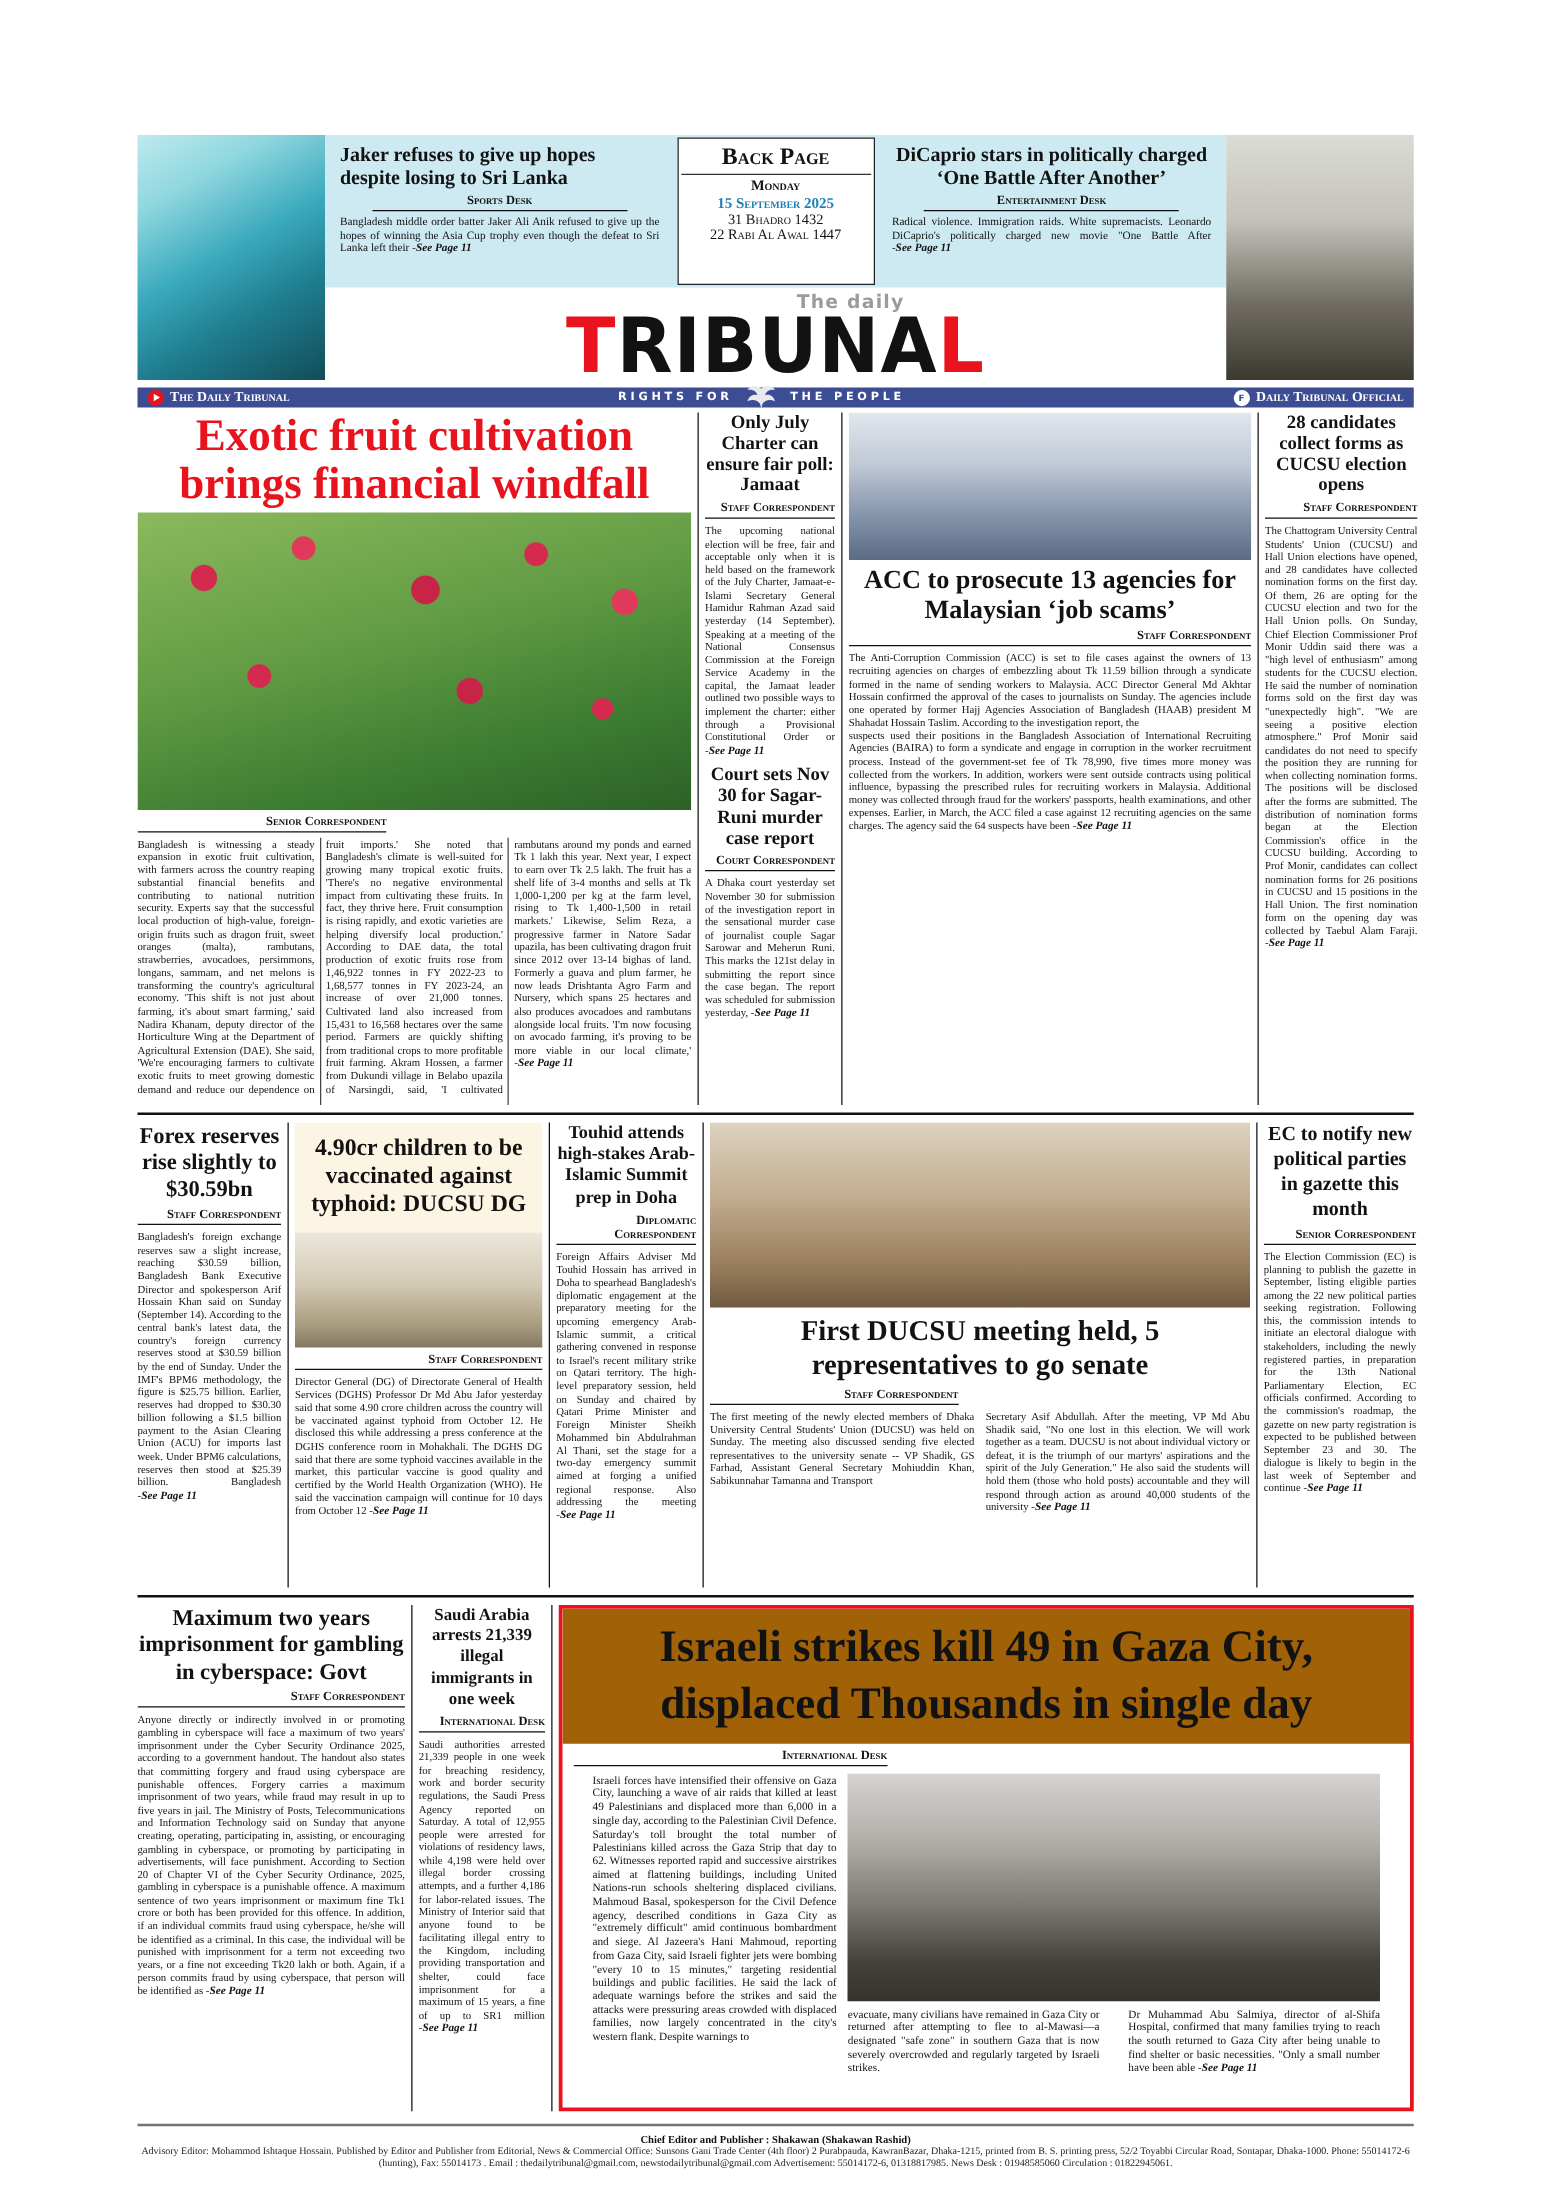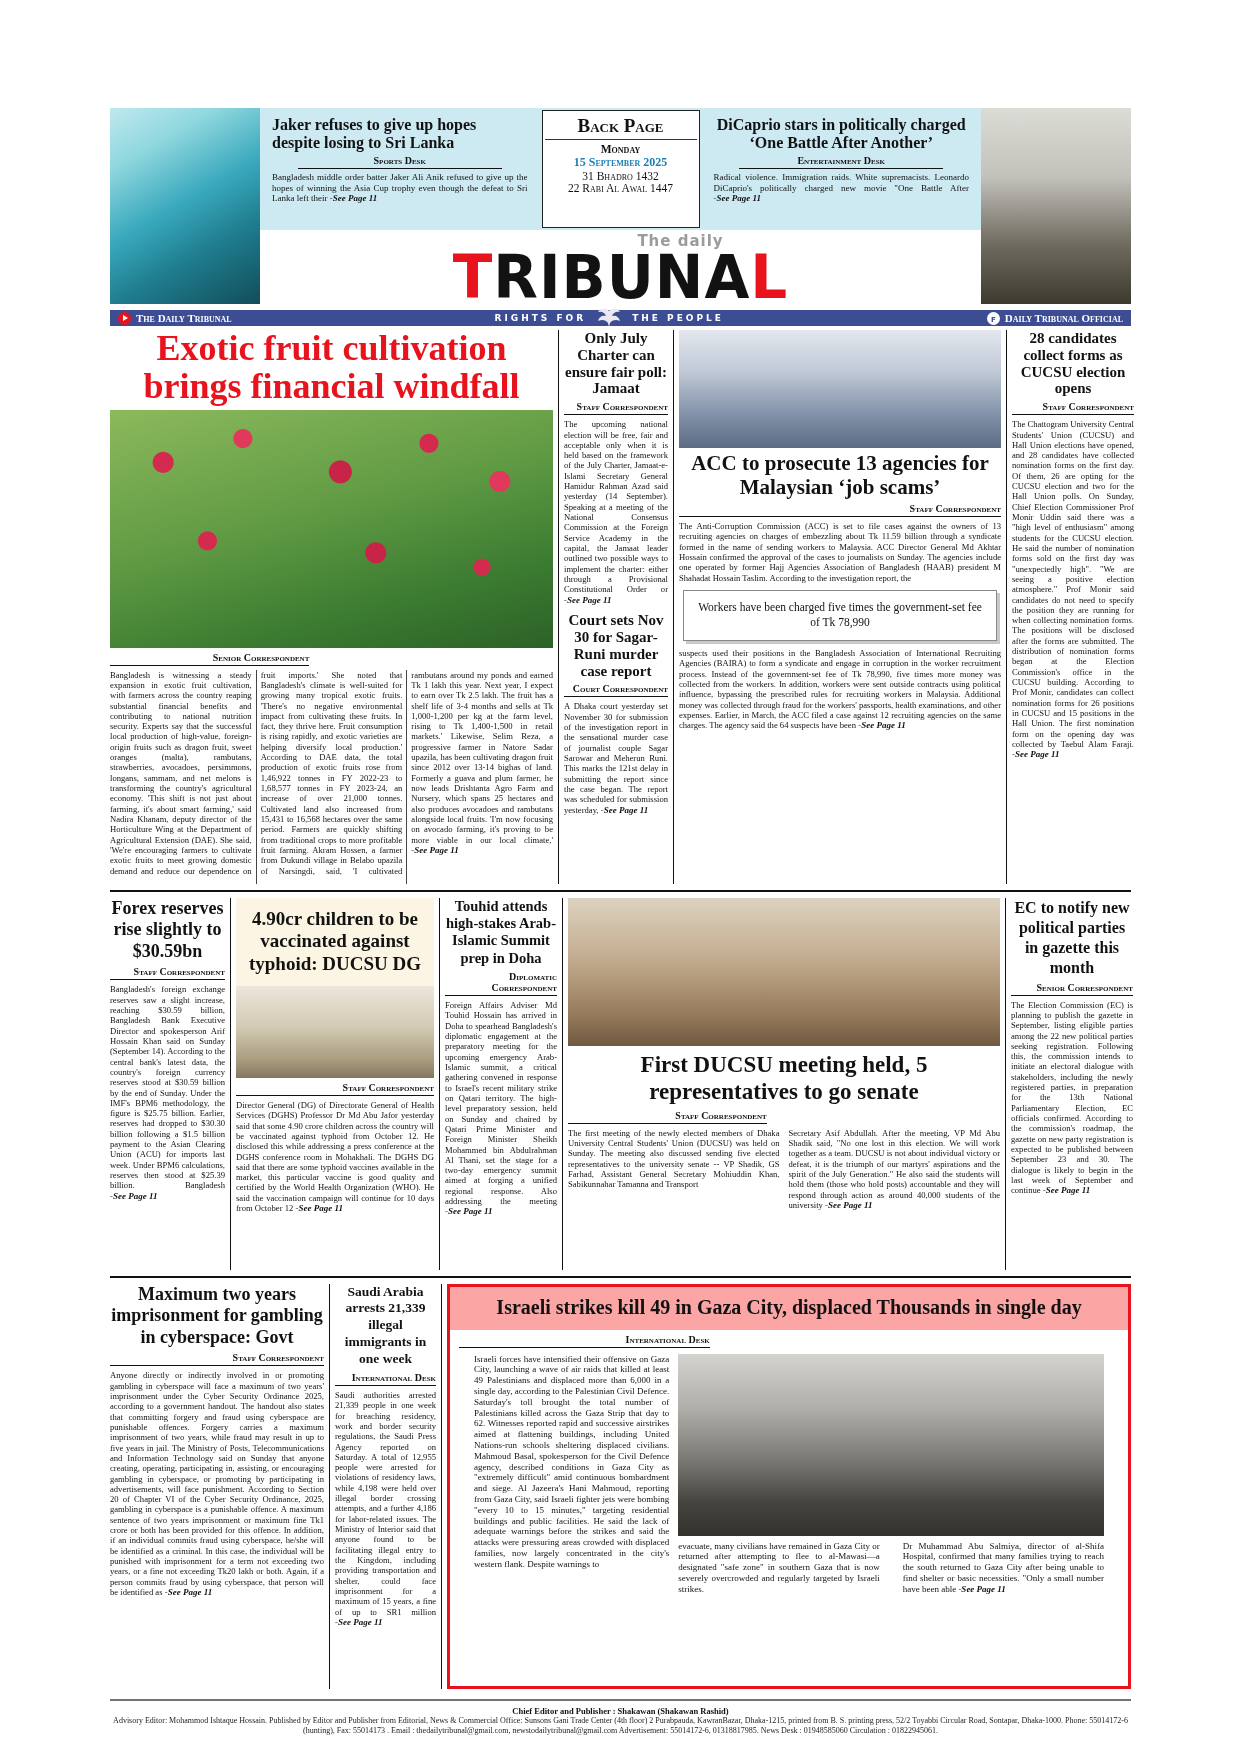--- a/index.html
+++ b/index.html
@@ -84,21 +84,21 @@
   .ec-col{flex:0 0 122px;overflow:hidden;}
   .ec-headline{font-size:16px;text-align:center;line-height:1.25;}
 
   
   .band3{display:flex;min-height:405px;padding-top:6px;}
   .gambling-col{flex:0 0 214px;overflow:hidden;}
   .gambling-headline{font-size:18px;text-align:center;line-height:1.2;}
   .saudi-col{flex:0 0 101px;overflow:hidden;}
   .saudi-headline{font-size:13.5px;text-align:center;line-height:1.25;}
   .gaza-box{flex:1;border:3px solid #e8131c;overflow:hidden;background:#fff;}
-  .gaza-headline{font-size:20px;text-align:center;line-height:1.25;background:#fca5a5;padding:8px 6px 10px;}
+  .gaza-headline{font-size:36px;text-align:center;line-height:1.25;background:#a16207;padding:8px 6px 10px;}
   .gaza-content{display:flex;gap:9px;padding:2px 24px 8px;}
   .gaza-left{flex:0 0 31%;}
   .gaza-right{flex:1;display:flex;flex-direction:column;}
   .gaza-photo{height:182px;background:linear-gradient(180deg,#d4d3cf 0%,#b0aea9 30%,#7b7973 58%,#45433e 82%,#34322d 100%);margin-bottom:5px;}
   .gaza-bottom{display:flex;gap:23px;}
   .gaza-bottom > div{flex:1;}
   .gaza-box .body-text{font-size:9px;}
 
   
   .footer{border-top:2px solid #737373;margin-top:10px;padding-top:5px;text-align:center;}
@@ -175,21 +175,20 @@
       <h2 class="small-head" style="margin-top:7px">Court sets Nov 30 for Sagar-Runi murder case report</h2>
       <span class="byline">Court Correspondent</span>
       <div class="body-text"><span>A Dhaka court yesterday set November 30 for submission of the investigation report in the sensational murder case of journalist couple Sagar Sarowar and Meherun Runi. This marks the 121st delay in submitting the report since the case began. The report was scheduled for submission yesterday,</span> <span class="see">-See Page 11</span></div>
     </div>
     <div class="vdiv"></div>
     <div class="acc-col">
       <div class="photo migrants-photo"></div>
       <h2 class="acc-headline">ACC to prosecute 13 agencies for Malaysian ‘job scams’</h2>
       <span class="byline">Staff Correspondent</span>
       <div class="body-text">The Anti-Corruption Commission (ACC) is set to file cases against the owners of 13 recruiting agencies on charges of embezzling about Tk 11.59 billion through a syndicate formed in the name of sending workers to Malaysia. ACC Director General Md Akhtar Hossain confirmed the approval of the cases to journalists on Sunday. The agencies include one operated by former Hajj Agencies Association of Bangladesh (HAAB) president M Shahadat Hossain Taslim. According to the investigation report, the</div>
-      <div class="pullquote">Workers have been charged five times the government-set fee of Tk 78,990</div>
       <div class="body-text"><span>suspects used their positions in the Bangladesh Association of International Recruiting Agencies (BAIRA) to form a syndicate and engage in corruption in the worker recruitment process. Instead of the government-set fee of Tk 78,990, five times more money was collected from the workers. In addition, workers were sent outside contracts using political influence, bypassing the prescribed rules for recruiting workers in Malaysia. Additional money was collected through fraud for the workers' passports, health examinations, and other expenses. Earlier, in March, the ACC filed a case against 12 recruiting agencies on the same charges. The agency said the 64 suspects have been</span> <span class="see">-See Page 11</span></div>
     </div>
     <div class="vdiv"></div>
     <div class="cucsu-col">
       <h2 class="small-head">28 candidates collect forms as CUCSU election opens</h2>
       <span class="byline">Staff Correspondent</span>
       <div class="body-text"><span>The Chattogram University Central Students' Union (CUCSU) and Hall Union elections have opened, and 28 candidates have collected nomination forms on the first day. Of them, 26 are opting for the CUCSU election and two for the Hall Union polls. On Sunday, Chief Election Commissioner Prof Monir Uddin said there was a "high level of enthusiasm" among students for the CUCSU election. He said the number of nomination forms sold on the first day was "unexpectedly high". "We are seeing a positive election atmosphere." Prof Monir said candidates do not need to specify the position they are running for when collecting nomination forms. The positions will be disclosed after the forms are submitted. The distribution of nomination forms began at the Election Commission's office in the CUCSU building. According to Prof Monir, candidates can collect nomination forms for 26 positions in CUCSU and 15 positions in the Hall Union. The first nomination form on the opening day was collected by Taebul Alam Faraji.</span> <span class="see">-See Page 11</span></div>
     </div>
   </div>
 

